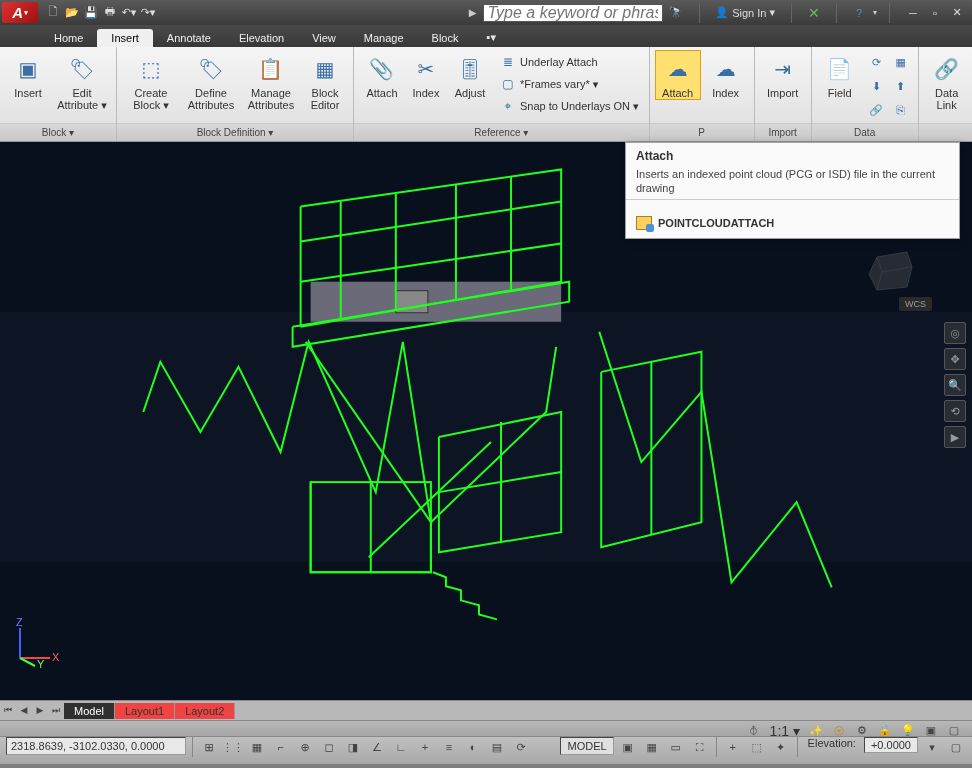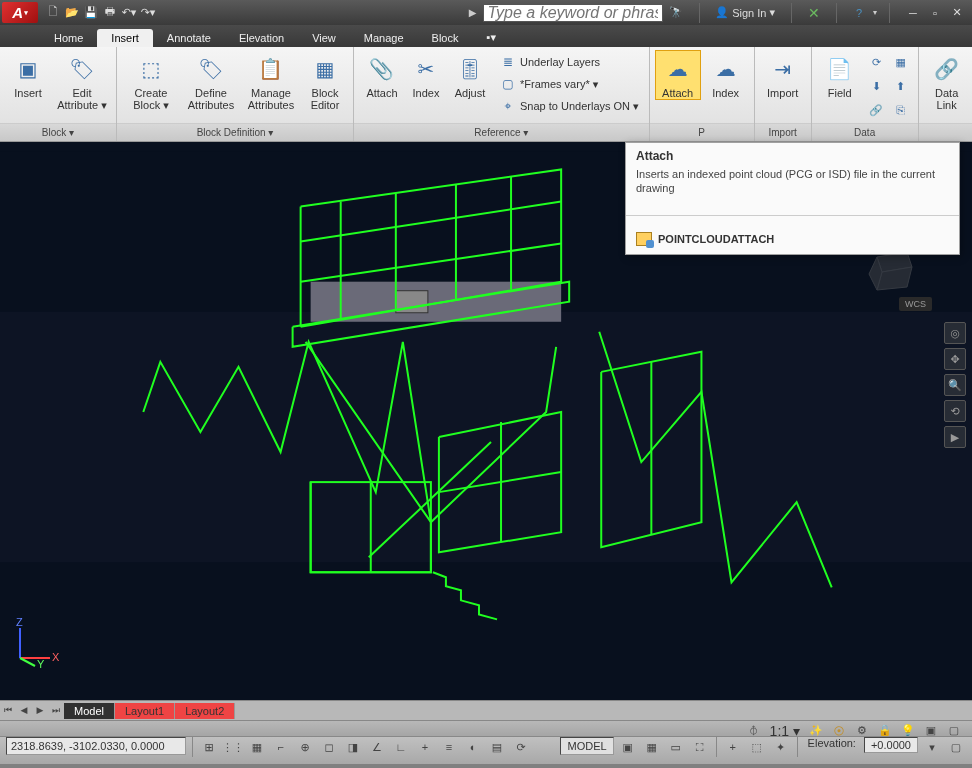--- a/index.html
+++ b/index.html
@@ -37,21 +37,21 @@
 .rib-label { text-align:center; color:#333; line-height:12px; margin-top:2px; }
 .rib-stack { display:flex; flex-direction:column; gap:0; }
 .rib-tiny { height:22px; display:flex; align-items:center; gap:4px; padding:0 4px; cursor:pointer; white-space:nowrap; color:#333; }
 .rib-tiny-icon { width:16px; height:16px; display:flex; align-items:center; justify-content:center; color:#3b6ea5; font-size:12px; }
 .rib-grid { display:grid; grid-template-columns:22px 22px; grid-auto-rows:22px; gap:2px; }
 .rib-grid-btn { width:22px; height:22px; display:flex; align-items:center; justify-content:center; color:#3b6ea5; cursor:pointer; }
 
 
 .tooltip { position:absolute; left:625px; top:142px; width:335px; background:#fafafa; border:1px solid #a0a0a0; box-shadow:2px 2px 8px rgba(0,0,0,.3); z-index:10; padding:6px 10px 8px; color:#333; }
 .tooltip-title { font-weight:bold; font-size:12px; margin-bottom:4px; }
-.tooltip-desc { font-size:11px; line-height:14px; color:#444; margin-bottom:20px; }
+.tooltip-desc { font-size:11px; line-height:14px; color:#444; margin-bottom:4px; }
 .tooltip-divider { border-top:1px solid #ccc; margin:4px -10px; }
 .tooltip-cmd { display:flex; align-items:center; gap:6px; font-weight:bold; font-size:11px; margin-top:16px; }
 .tooltip-cmd-icon { width:16px; height:14px; background:#ffd060; border:1px solid #aa8020; position:relative; }
 .tooltip-cmd-icon::after { content:""; position:absolute; right:-3px; bottom:-3px; width:8px; height:8px; background:#5090d0; border-radius:2px; }
 .tooltip-help { color:#555; margin-top:6px; font-weight:bold; }
 
 
 .viewport { position:absolute; left:0; top:142px; right:0; bottom:48px; background:#08101e; overflow:hidden; }
 .viewport svg { width:100%; height:100%; }
 .wcs-badge { position:absolute; right:40px; top:155px; background:#2a2a2a; color:#999; font-size:9px; padding:2px 6px; border-radius:2px; }
@@ -181,21 +181,21 @@
         <div class="rib-icon">✂</div>
         <div class="rib-label">Index</div>
       </div>
       <div class="rib-btn">
         <div class="rib-icon">🎚</div>
         <div class="rib-label">Adjust</div>
       </div>
       <div class="rib-stack">
         <div class="rib-tiny">
           <span class="rib-tiny-icon">≣</span>
-          <span>Underlay Layers</span>
+          <span>Underlay Attach</span>
         </div>
         <div class="rib-tiny">
           <span class="rib-tiny-icon">▢</span>
           <span>*Frames vary* ▾</span>
         </div>
         <div class="rib-tiny">
           <span class="rib-tiny-icon">⌖</span>
           <span>Snap to Underlays ON ▾</span>
         </div>
       </div>

